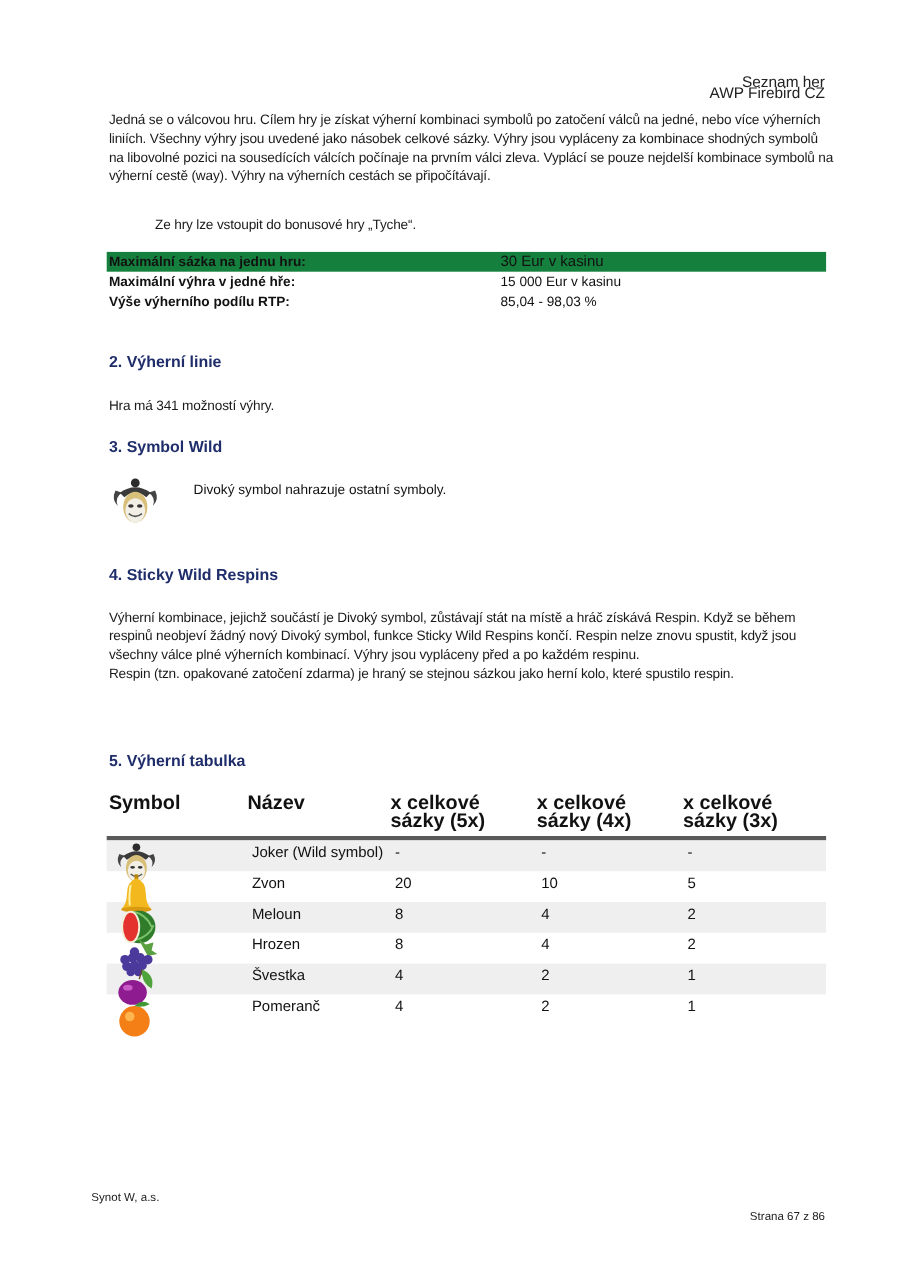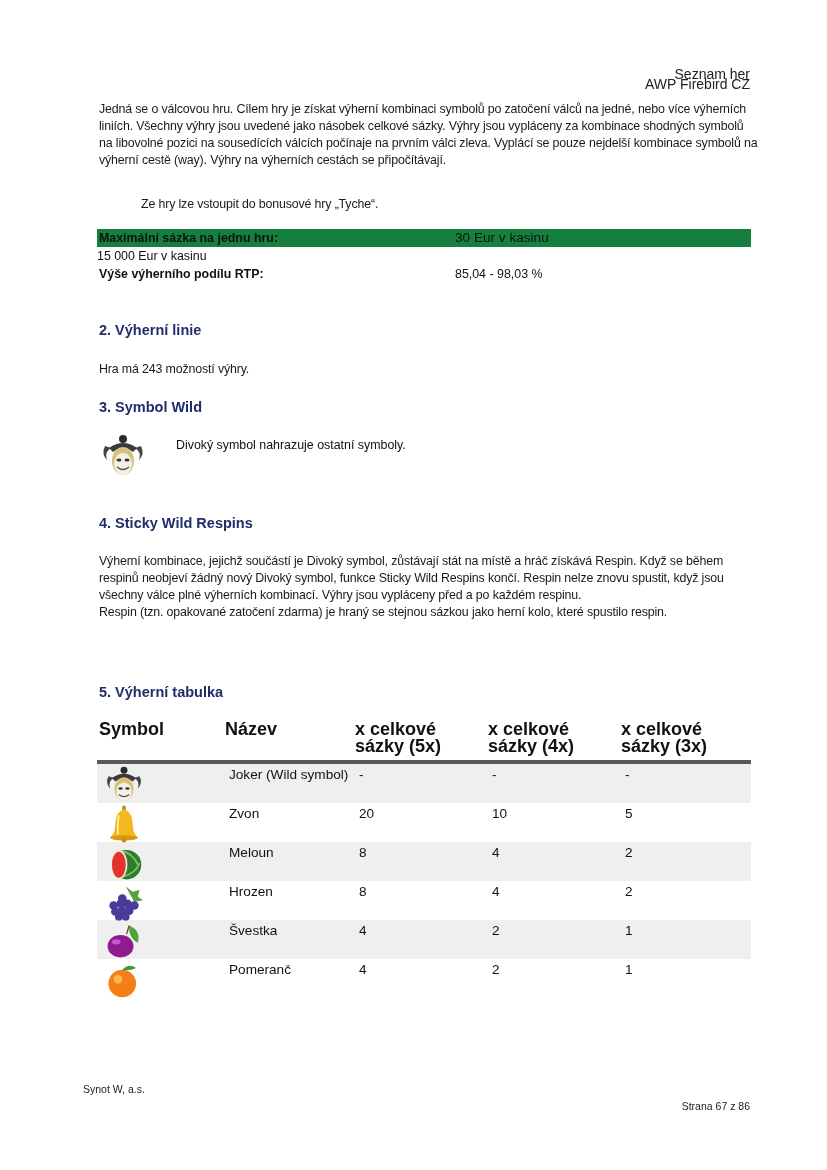--- a/index.html
+++ b/index.html
@@ -21,21 +21,21 @@
   .h-lines { top:322px; }
   .h-wild { top:399px; }
   .h-sticky { top:515px; }
   .h-table { top:684px; }
   .p-lines { top:361px; }
   .wild-icon { position:absolute; left:99px; top:434px; width:48px; height:44px; }
   .wild-text { position:absolute; left:176px; top:438px; font-size:12.4px; }
   .p-sticky { top:553px; }
   .paytable { position:absolute; left:97px; top:721px; width:654px; }
   .pt-head { display:flex; font-weight:bold; font-size:18px; line-height:17px; height:39px; border-bottom:4px solid #5a5a5a; }
-  .pt-row { display:flex; height:39px; font-size:13.6px; }
+  .pt-row { display:flex; height:28px; font-size:13.6px; }
   .pt-row.shade { background:#efefef; }
   .c-sym { width:126px; padding-left:2px; position:relative; }
   .c-name { width:130px; padding-top:3px; }
   .c-5 { width:133px; padding-top:3px; }
   .c-4 { width:133px; padding-top:3px; }
   .c-3 { flex:1; padding-top:3px; }
   .pt-head .c-name, .pt-head .c-5, .pt-head .c-4, .pt-head .c-3 { padding-top:0; }
   .pt-head .c-name { padding-left:0; }
   .pt-row .c-name { padding-left:4px; width:126px; }
   .pt-row .c-5, .pt-row .c-4, .pt-row .c-3 { padding-left:4px; }
@@ -52,30 +52,31 @@
 
 <div class="para p1">Jedná se o válcovou hru. Cílem hry je získat výherní kombinaci symbolů po zatočení válců na jedné, nebo více výherních liniích. Všechny výhry jsou uvedené jako násobek celkové sázky. Výhry jsou vypláceny za kombinace shodných symbolů na libovolné pozici na sousedících válcích počínaje na prvním válci zleva. Vyplácí se pouze nejdelší kombinace symbolů na výherní cestě (way). Výhry na výherních cestách se připočítávají.</div>
 <div class="para p2">Ze hry lze vstoupit do bonusové hry „Tyche“.</div>
 
 <div class="info">
   <div class="info-row shade">
     <span class="info-label">Maximální sázka na jednu hru:</span>
     <span class="info-val">30 Eur v kasinu</span>
   </div>
   <div class="info-row">
+    <span class="info-label">Maximální výhra v jedné hře:</span>
     <span class="info-val">15 000 Eur v kasinu</span>
   </div>
   <div class="info-row">
     <span class="info-label">Výše výherního podílu RTP:</span>
     <span class="info-val">85,04 - 98,03 %</span>
   </div>
 </div>
 
 <h2 class="h-lines">2. Výherní linie</h2>
-<div class="para p-lines">Hra má 243 možností výhry.</div>
+<div class="para p-lines">Hra má 341 možností výhry.</div>
 
 <h2 class="h-wild">3. Symbol Wild</h2>
 <svg class="wild-icon" viewBox="0 0 48 44">
   <circle cx="24" cy="5" r="4" fill="#2b2b2b"></circle>
   <path d="M6 12 Q2 20 8 26 Q5 18 12 14 Z" fill="#444"></path>
   <path d="M42 12 Q46 20 40 26 Q43 18 36 14 Z" fill="#444"></path>
   <path d="M10 14 Q24 4 38 14 L34 18 Q24 10 14 18 Z" fill="#3a3a3a"></path>
   <ellipse cx="24" cy="27" rx="11" ry="14" fill="#d9c07a"></ellipse>
   <ellipse cx="24" cy="30" rx="9" ry="11" fill="#f2efe6"></ellipse>
   <ellipse cx="20" cy="26" rx="2.5" ry="1.5" fill="#333"></ellipse>

